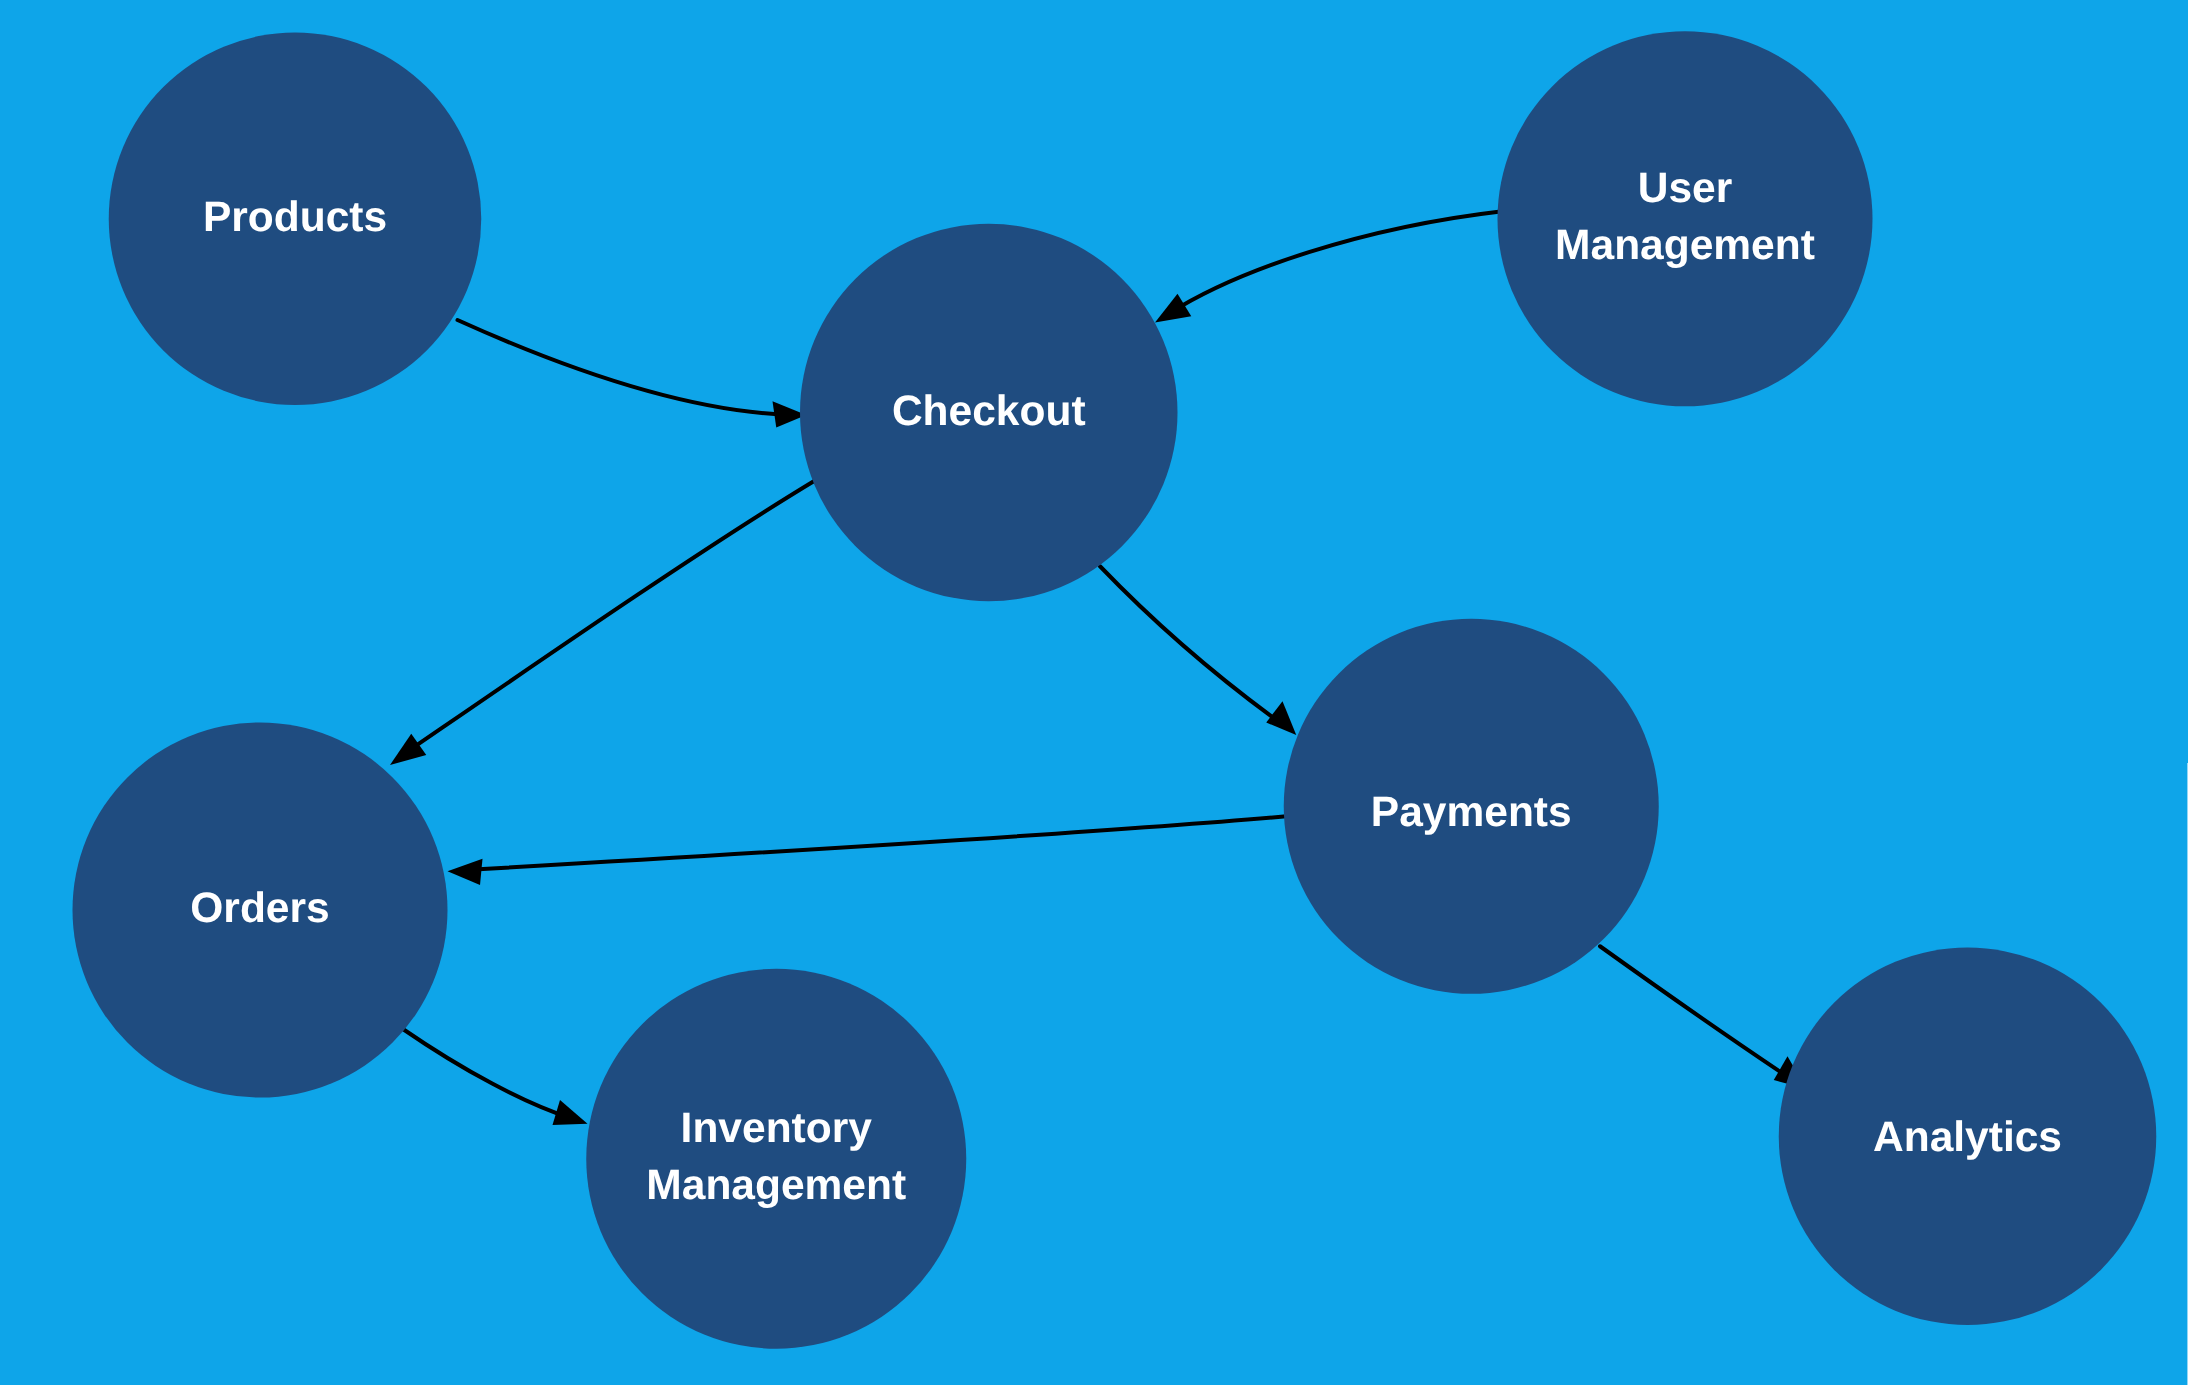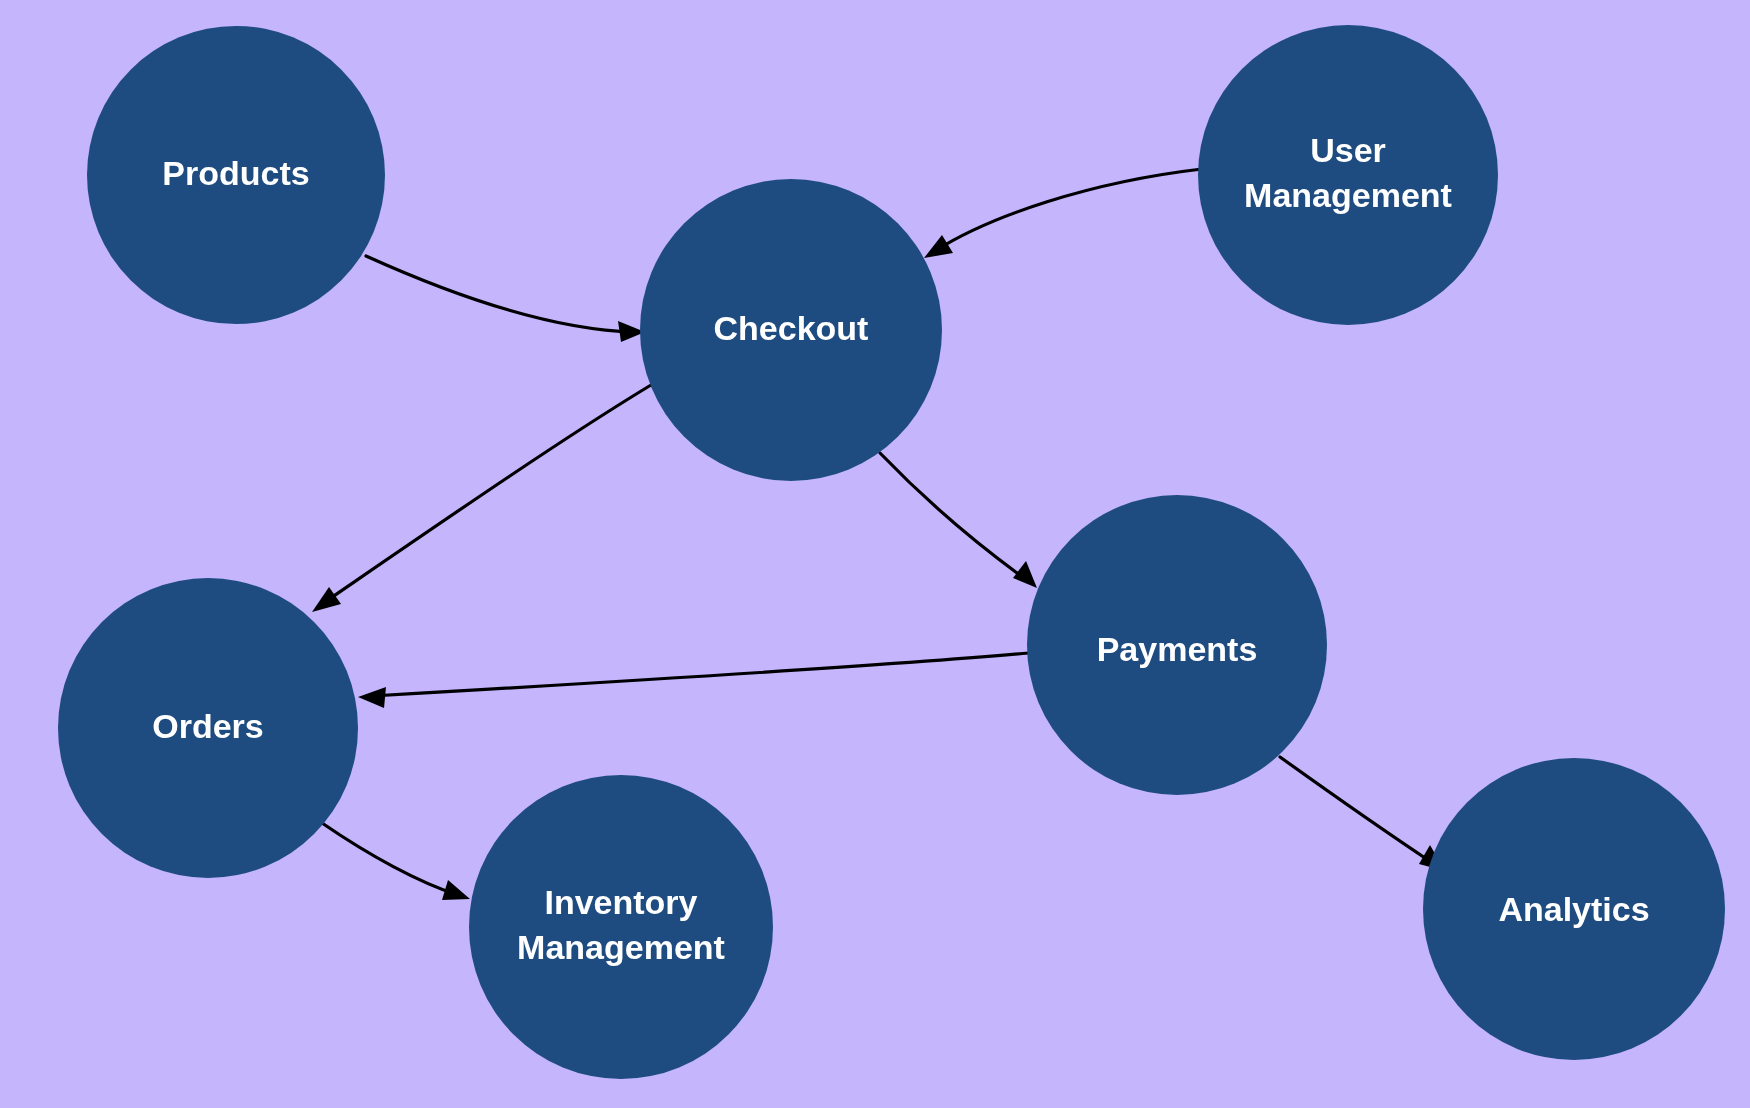--- a/index.html
+++ b/index.html
@@ -10,21 +10,21 @@
   body {
     width: 1750px;
     height: 1108px;
     overflow: hidden;
     font-family: "Liberation Sans", sans-serif;
   }
   #graph-canvas {
     position: relative;
     width: 1750px;
     height: 1108px;
-    background: #c4b5fd;
+    background: #0ea5e9;
   }
   #graph-svg {
     position: absolute;
     top: 0;
     left: 0;
     width: 1750px;
     height: 1108px;
   }
   .node-label {
     fill: #ffffff;

